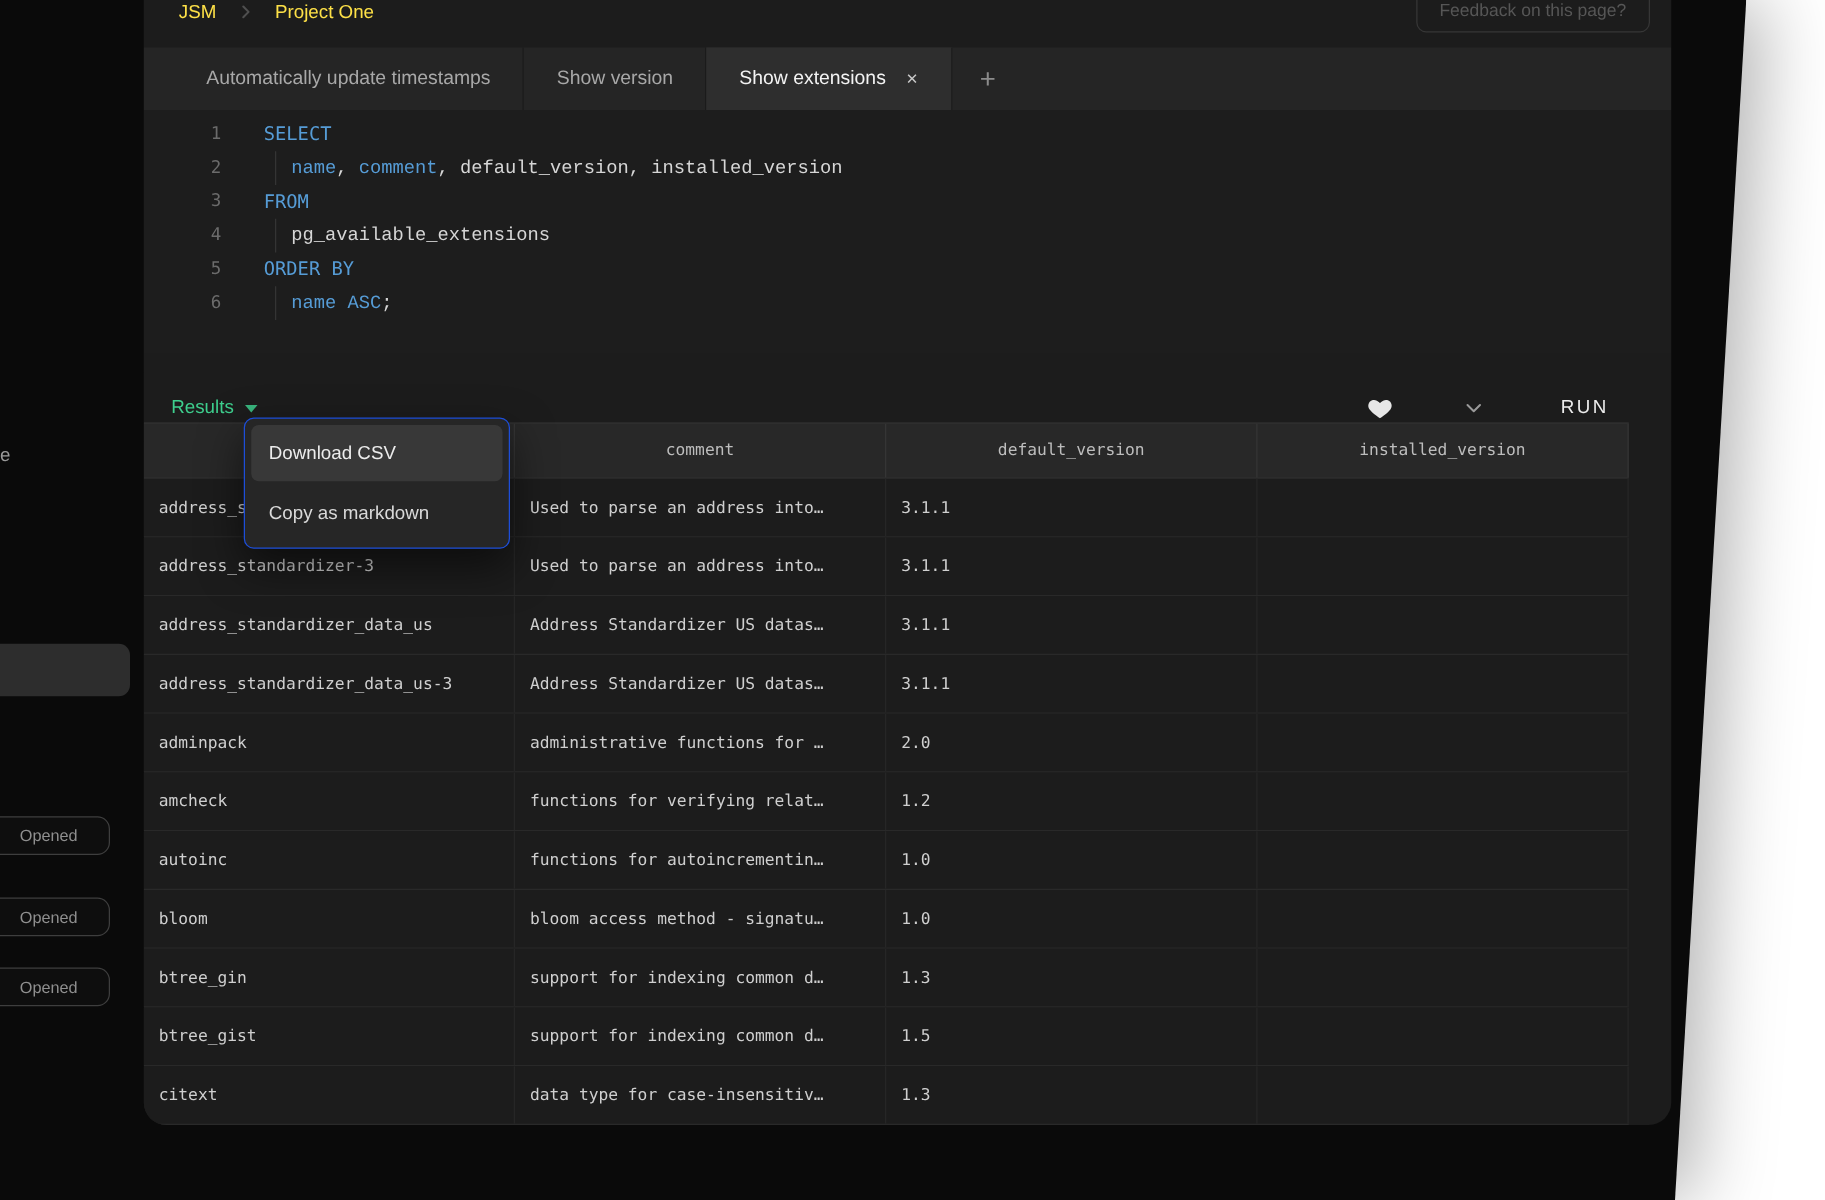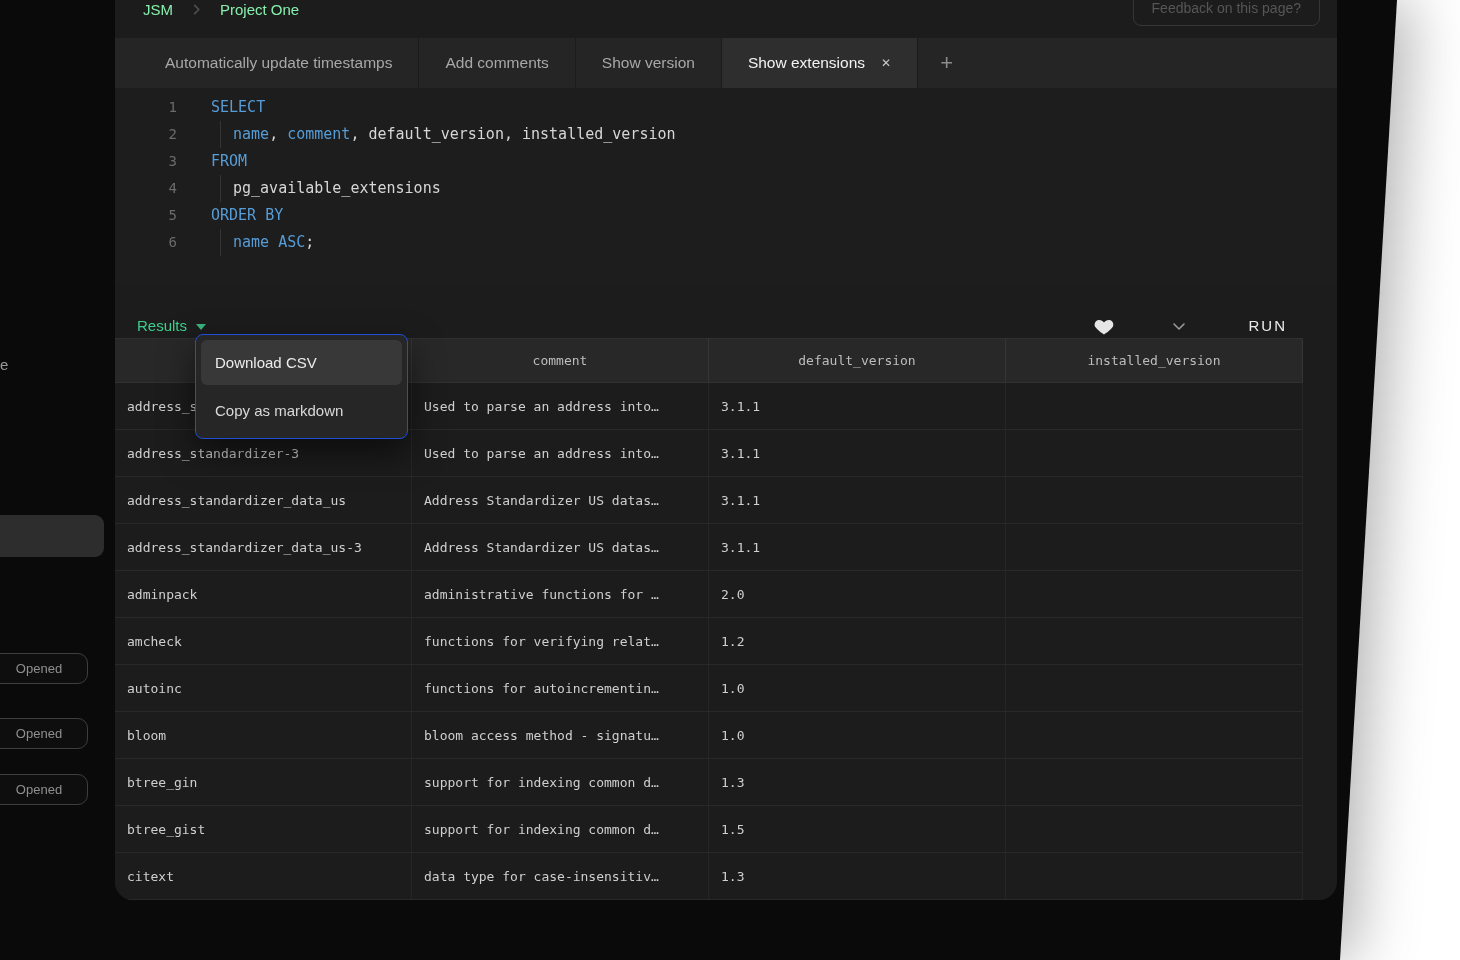--- a/index.html
+++ b/index.html
@@ -19,42 +19,42 @@
          border-radius:10px;box-sizing:border-box;display:flex;align-items:center;
          justify-content:center;font-size:13px;color:#8f8f8f;background:rgba(255,255,255,0.02);}
   .badge:nth-child(1){top:653px}.badge:nth-child(2){top:718px}.badge:nth-child(3){top:774px}
   
   .app-window{position:absolute;left:115px;top:-30px;width:1222px;height:930px;
               background:#1c1c1c;border-radius:18px;overflow:hidden;z-index:2;}
   
   .window-header{position:absolute;top:0;left:0;right:0;height:68px;display:flex;align-items:center;}
   .breadcrumb{display:flex;align-items:center;gap:16px;padding-left:28px;padding-top:10px;
               font-size:15px;color:#5c5c5c;}
-  .crumb{color:#86efac;}
+  .crumb{color:#fde047;}
   .feedback-btn{position:absolute;right:17px;top:20px;height:36px;padding:0 18px;
                 border:1px solid #363636;border-radius:8px;background:transparent;color:#565656;
                 font-size:14px;display:flex;align-items:center;}
   
   .tab-bar{position:absolute;top:68px;left:0;right:0;height:50px;background:#252525;
            display:flex;align-items:stretch;}
   .tab-list{display:flex;padding-left:24px;}
   .tab{display:flex;align-items:center;padding:0 26px;font-size:15.5px;color:#a8a8a8;
        border-right:1px solid #1b1b1b;white-space:nowrap;cursor:pointer;}
   .tab.active{background:#2e2e2e;color:#f3f3f3;}
   .tab-close{margin-left:16px;font-size:12px;color:#c9c9c9;}
   .new-tab{display:flex;align-items:center;padding:0 22px;color:#8c8c8c;font-size:22px;
            font-weight:300;background:transparent;border:none;cursor:pointer;}
   
   .sql-editor{position:absolute;top:118px;left:0;right:0;height:195px;background:#1d1d1d;
               font-family:"DejaVu Sans Mono",monospace;font-size:15px;padding-top:6px;
               box-sizing:border-box;}
   .cl{display:flex;height:27px;line-height:27px;}
   .ln{width:62px;text-align:right;padding-right:9px;color:#6b6b6b;font-size:14px;}
   .code{margin-left:25px;position:relative;white-space:pre;color:#d6d6d6;}
-  .code.indented{padding-left:22px;}
+  .code.indented{padding-left:22px;font-family:Liberation Mono, monospace;}
   .code.indented::before{content:"";position:absolute;left:9px;top:0;bottom:0;width:1px;background:#343434;}
   .tok-keyword{color:#569cd6;}
   .tok-plain{color:#d6d6d6;}
   
   .results-bar{position:absolute;top:328px;left:0;right:0;height:55px;display:flex;
                align-items:center;padding:0 44px 0 22px;box-sizing:border-box;background:#1c1c1c;}
   .results-dd{display:flex;align-items:center;gap:9px;color:#3ecf8e;font-size:15px;cursor:pointer;}
   .caret{width:0;height:0;border-left:5px solid transparent;border-right:5px solid transparent;
          border-top:6px solid #3ecf8e;opacity:.85;margin-top:2px;}
   .rb-right{margin-left:auto;display:flex;align-items:center;gap:56px;}
@@ -110,23 +110,20 @@
         </svg>
         <span class="crumb">Project One</span>
       </div>
       <button class="feedback-btn">Feedback on this page?</button>
     </div>
 
     <div class="tab-bar">
       <div class="tab-list">
           <div class="tab">
             <span>Automatically update timestamps</span>
-          </div>
-          <div class="tab">
-            <span>Add comments</span>
           </div>
           <div class="tab">
             <span>Show version</span>
           </div>
           <div class="tab active">
             <span>Show extensions</span>
             <span class="tab-close">✕</span>
           </div>
         </div>
       <button class="new-tab">

